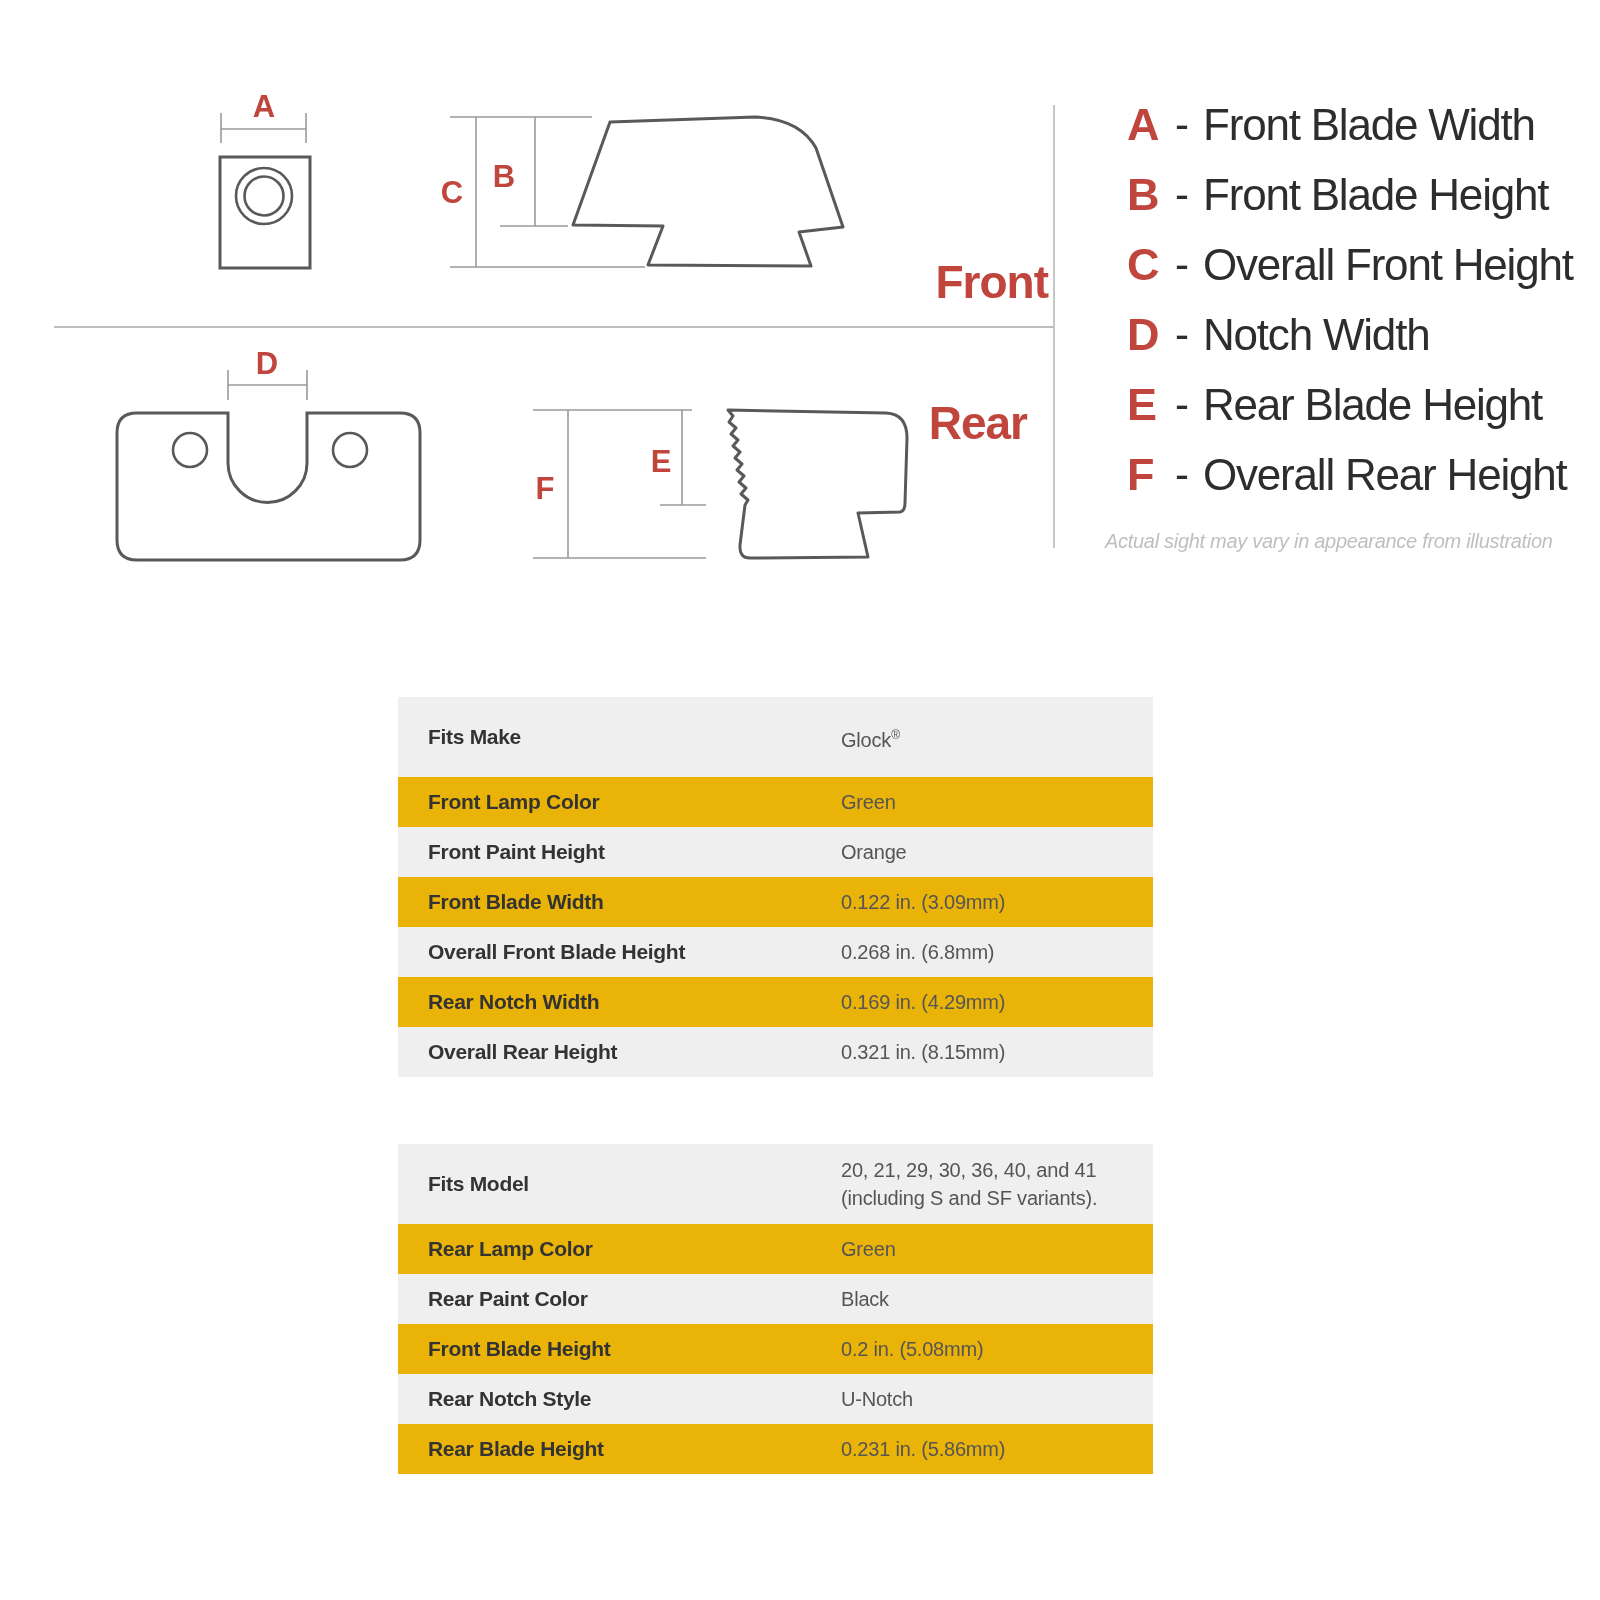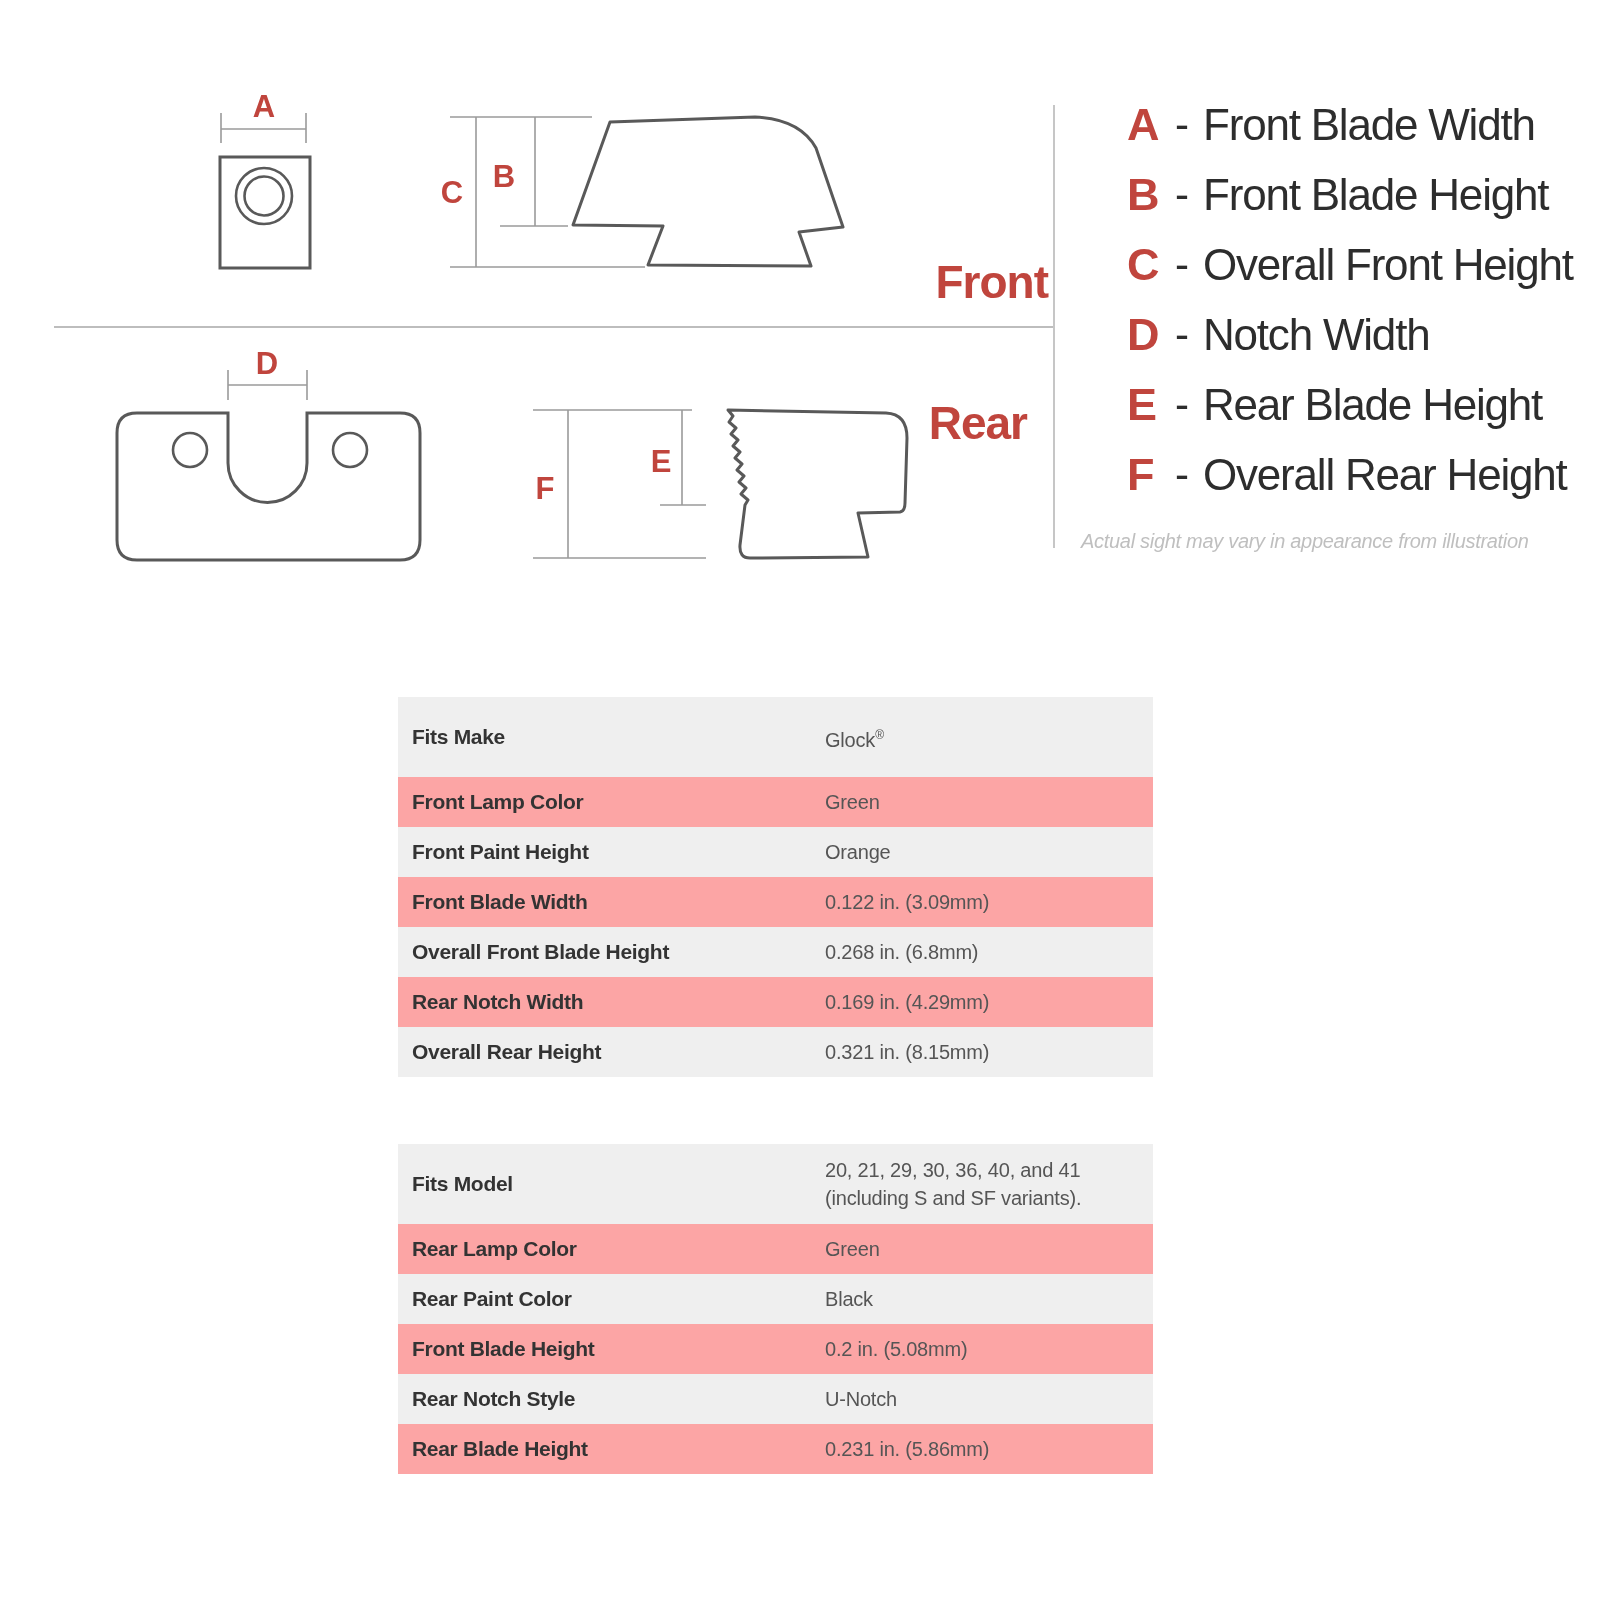--- a/index.html
+++ b/index.html
@@ -23,33 +23,33 @@
 
   
   .legend{position:absolute;left:1127px;top:90px;}
   .legend-row{display:flex;align-items:center;height:70px;}
   .lg-letter{
     width:48px;font-size:45px;font-weight:600;color:#c0453d;letter-spacing:-1px;
   }
   .lg-dash{font-size:42px;color:#2d2d2d;margin-right:14px;font-weight:500;}
   .lg-label{font-size:44px;color:#2d2d2d;letter-spacing:-1.2px;font-weight:500;white-space:nowrap;}
   .disclaimer{
-    position:absolute;left:1081px;top:530px;font-size:20px;font-style:italic;
+    position:absolute;left:1105px;top:530px;font-size:20px;font-style:italic;
     color:#bfbfbf;letter-spacing:-0.3px;
   }
 
   
   .spec-table{position:absolute;left:398px;width:755px;}
   #spec-table-1{top:697px;}
   #spec-table-2{top:1144px;}
-  .trow{display:flex;align-items:center;height:50px;background:#fca5a5;}
+  .trow{display:flex;align-items:center;height:50px;background:#eab308;}
   .trow.gray{background:#efefef;}
   .trow.tall{height:80px;}
   .tlabel{
-    width:369px;padding-left:14px;box-sizing:content-box;flex:none;
+    width:369px;padding-left:30px;box-sizing:content-box;flex:none;
     font-size:21px;font-weight:bold;color:#333333;letter-spacing:-0.3px;
   }
   .tvalue{
     width:340px;font-size:20px;color:#555555;letter-spacing:-0.2px;line-height:28px;margin-left:44px;
   }
   .tvalue sup{font-size:12px;}
 </style>
 </head>
 <body>
 

